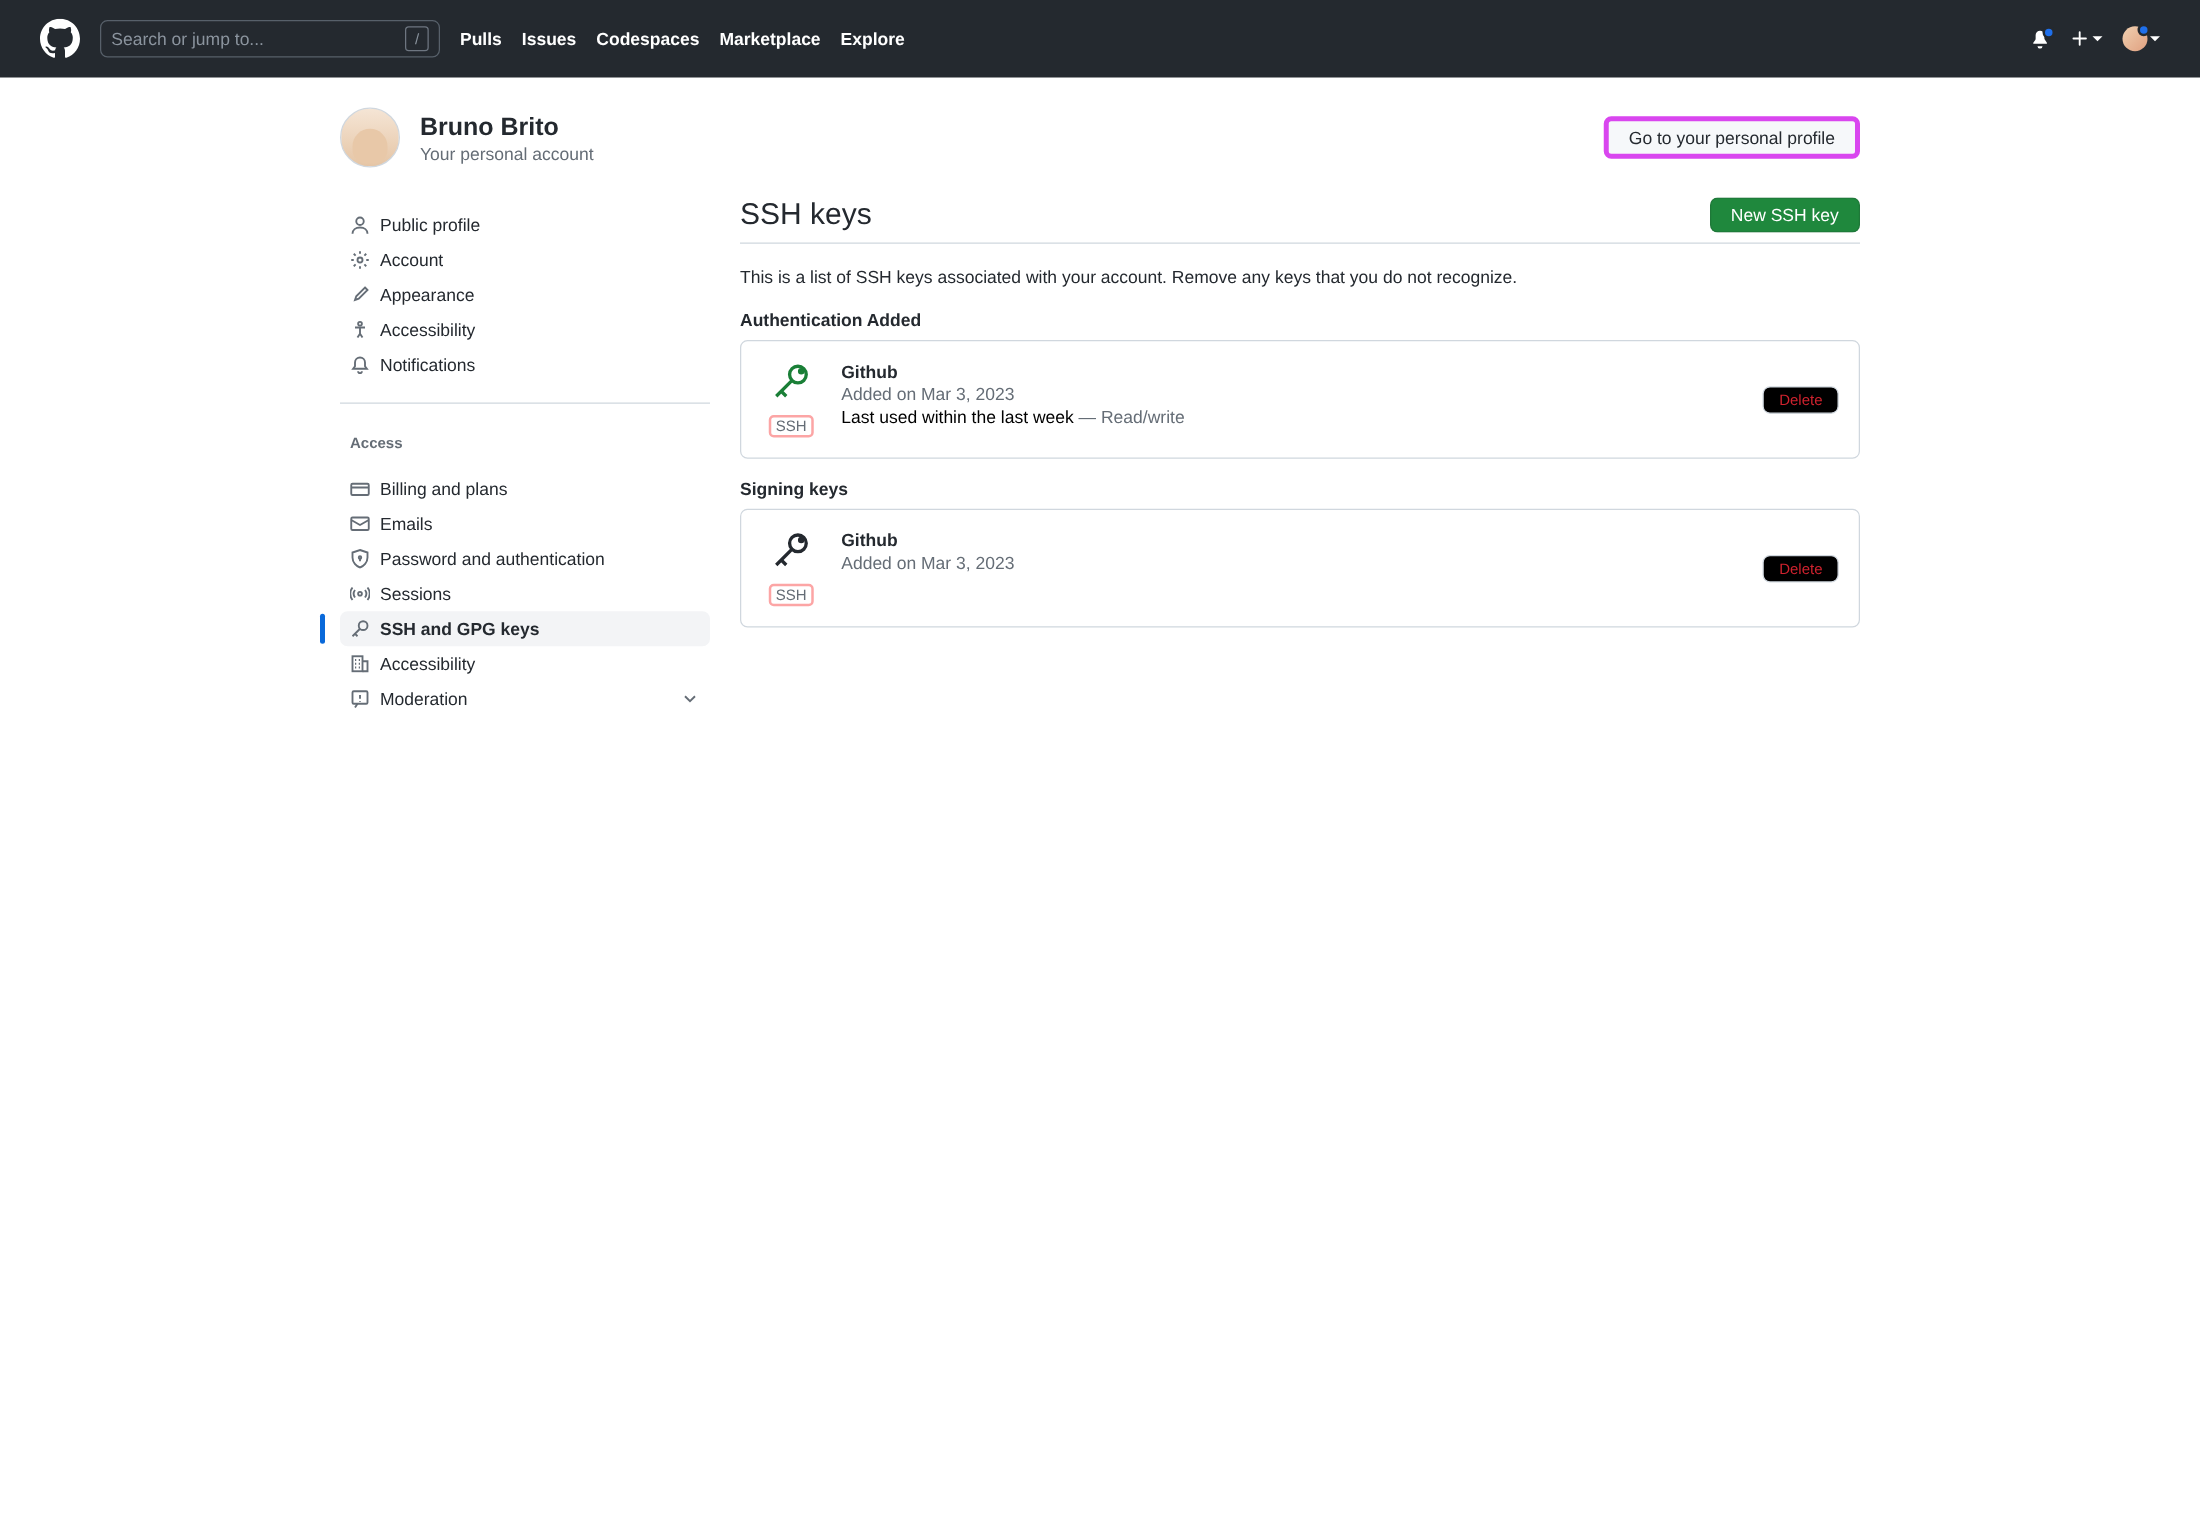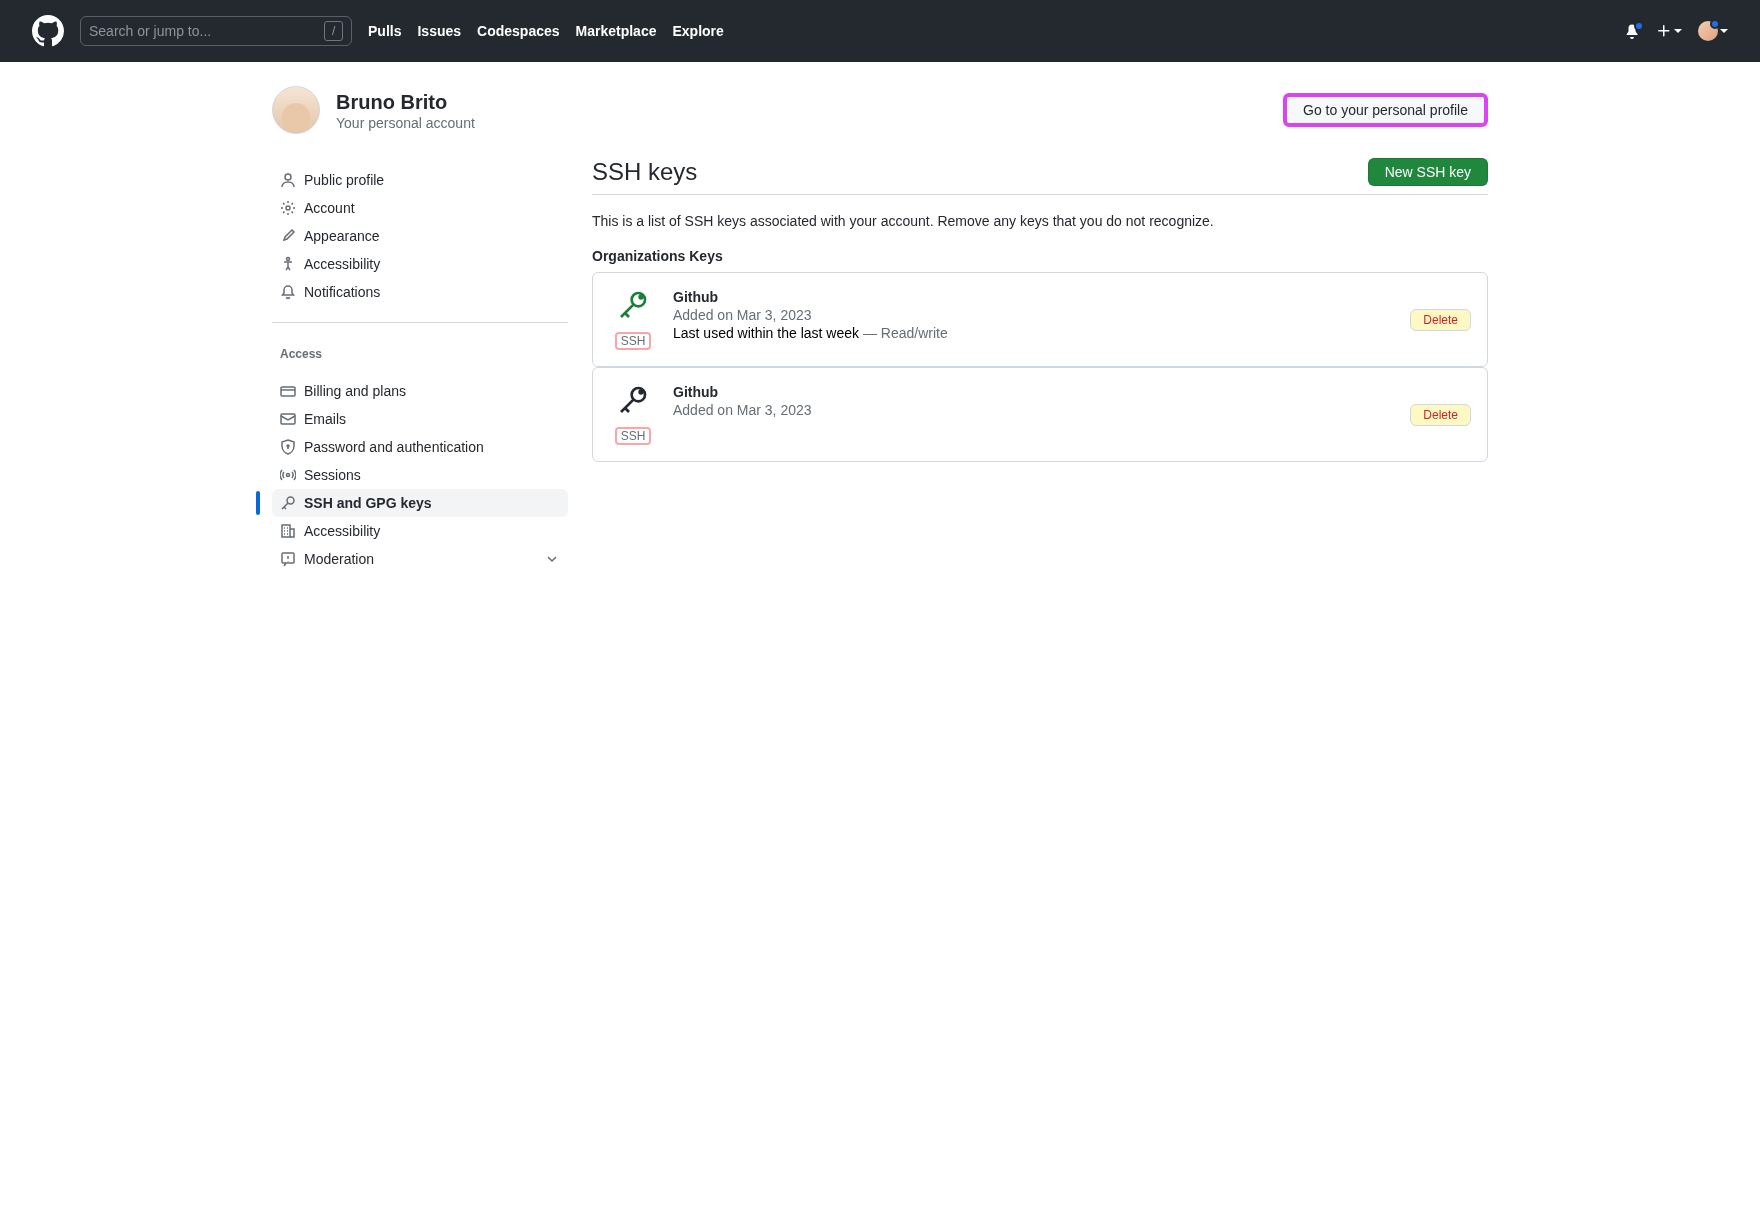--- a/index.html
+++ b/index.html
@@ -52,21 +52,21 @@
 .key-icon { width: 32px; height: 32px; margin-bottom: 8px; }
 .key-icon.green { color: #1a7f37; }
 .key-icon.black { color: #24292f; }
 .ssh-badge { display: inline-block; border: 2px solid #fca5a5; border-radius: 4px; padding: 0 4px; font-size: 12px; color: #656d76; }
 .key-body { flex: 1; }
 .key-title { font-weight: 600; font-size: 14px; }
 .key-meta { color: #656d76; font-size: 14px; margin-top: 2px; }
 .key-usage { font-size: 14px; margin-top: 2px; }
 .key-usage .used { color: #000000; }
 .key-usage .rw { color: #656d76; }
-.btn-delete { background: #fef9c3; border: 1px solid #d0d7de; border-radius: 6px; padding: 3px 12px; font-size: 12px; font-weight: 500; cursor: pointer; color: #cf222e; align-self: center; }
+.btn-delete { background: #000000; border: 1px solid #d0d7de; border-radius: 6px; padding: 3px 12px; font-size: 12px; font-weight: 500; cursor: pointer; color: #cf222e; align-self: center; }
 </style>
 </head>
 <body>
 
 <div class="header">
   <svg class="logo" viewBox="0 0 16 16" fill="currentColor">
       <path d="M8 0C3.58 0 0 3.58 0 8c0 3.54 2.29 6.53 5.47 7.59.4.07.55-.17.55-.38 0-.19-.01-.82-.01-1.49-2.01.37-2.53-.49-2.69-.94-.09-.23-.48-.94-.82-1.13-.28-.15-.68-.52-.01-.53.63-.01 1.08.58 1.23.82.72 1.21 1.87.87 2.33.66.07-.52.28-.87.51-1.07-1.78-.2-3.64-.89-3.64-3.95 0-.87.31-1.59.82-2.15-.08-.2-.36-1.02.08-2.12 0 0 .67-.21 2.2.82.64-.18 1.32-.27 2-.27.68 0 1.36.09 2 .27 1.53-1.04 2.2-.82 2.2-.82.44 1.1.16 1.92.08 2.12.51.56.82 1.27.82 2.15 0 3.07-1.87 3.75-3.65 3.95.29.25.54.73.54 1.48 0 1.07-.01 1.93-.01 2.2 0 .21.15.46.55.38A8.013 8.013 0 0016 8c0-4.42-3.58-8-8-8z"></path>
     </svg>
   <div class="search-box">
     <input placeholder="Search or jump to..." style="">
@@ -210,40 +210,41 @@
       </ul>
     </aside>
 
     <main class="content">
       <div class="section-header">
         <h2>SSH keys</h2>
         <button class="btn-primary">New SSH key</button>
       </div>
       <p class="section-desc">This is a list of SSH keys associated with your account. Remove any keys that you do not recognize.</p>
 
-      <h3 class="subsection-title">Organizations Keys</h3>
+      <h3 class="subsection-title">Authentication Added</h3>
       <div class="key-box">
         <div class="key-left">
           <svg class="key-icon green" viewBox="0 0 24 24" fill="none" stroke="currentColor" stroke-width="2">
               <circle cx="16" cy="8" r="5"></circle>
               <circle cx="18" cy="6" r="1" fill="currentColor"></circle>
               <path d="M12.5 11.5L3 21M6 18l3 3"></path>
             </svg>
           <span class="ssh-badge">SSH</span>
         </div>
         <div class="key-body">
           <div class="key-title">Github</div>
           <div class="key-meta">Added on Mar 3, 2023</div>
           <div class="key-usage">
             <span class="used">Last used within the last week</span><span class="rw"> — Read/write</span>
           </div>
         </div>
         <button class="btn-delete">Delete</button>
       </div>
 
+      <h3 class="subsection-title">Signing keys</h3>
       <div class="key-box">
         <div class="key-left">
           <svg class="key-icon black" viewBox="0 0 24 24" fill="none" stroke="currentColor" stroke-width="2">
               <circle cx="16" cy="8" r="5"></circle>
               <circle cx="18" cy="6" r="1" fill="currentColor"></circle>
               <path d="M12.5 11.5L3 21M6 18l3 3"></path>
             </svg>
           <span class="ssh-badge">SSH</span>
         </div>
         <div class="key-body">

